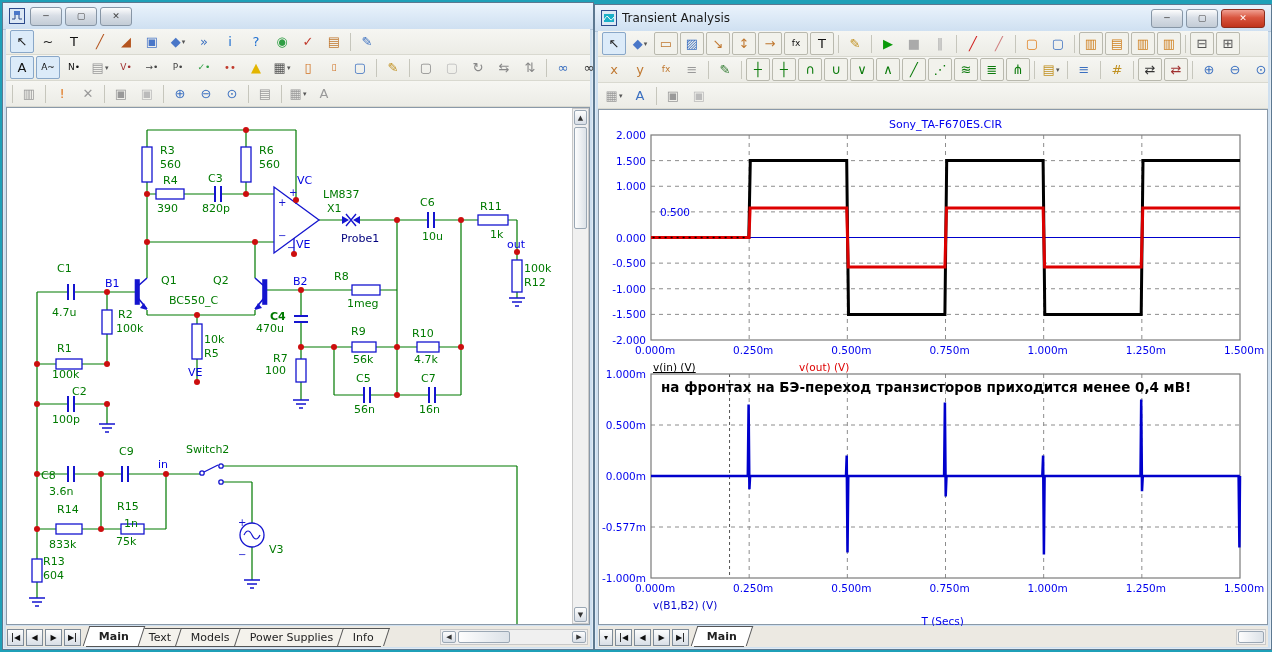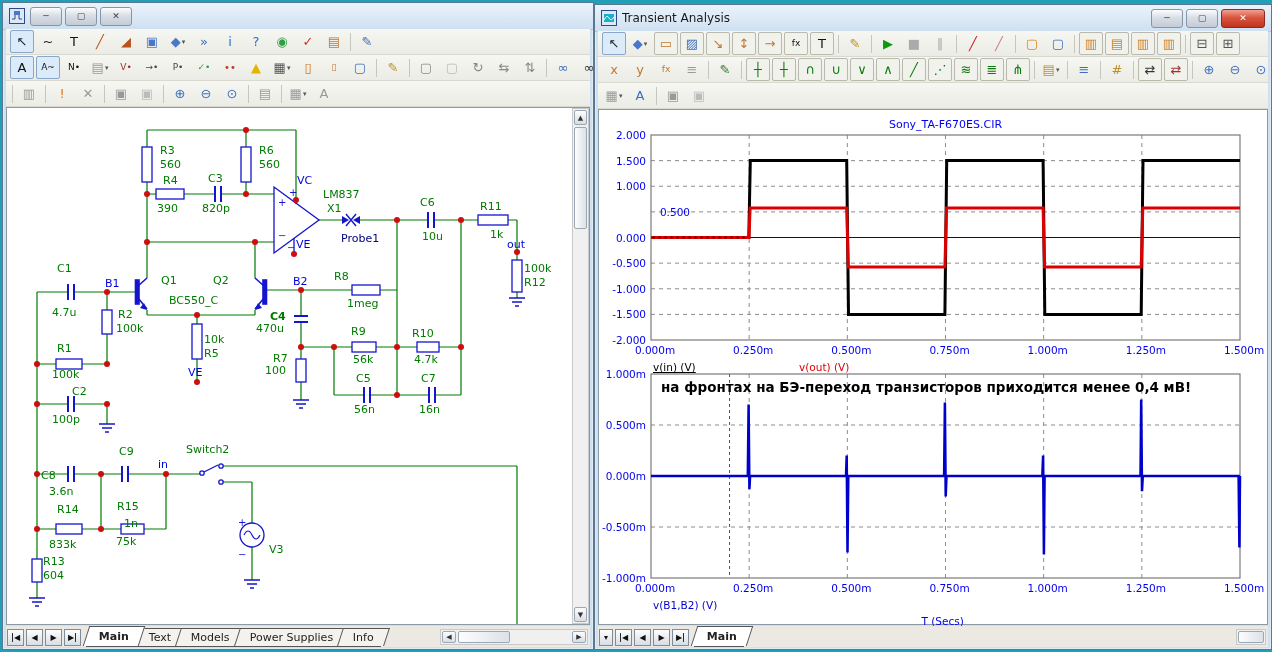--- a/index.html
+++ b/index.html
@@ -703,21 +703,21 @@
         <div class="ptick xtick" style="left: 52px; top: 472px; transform: translateX(-40%);">0.000m</div>
         <div class="ptick xtick" style="left: 150.167px; top: 472px; transform: translateX(-40%);">0.250m</div>
         <div class="ptick xtick" style="left: 248.333px; top: 472px; transform: translateX(-40%);">0.500m</div>
         <div class="ptick xtick" style="left: 346.5px; top: 472px; transform: translateX(-40%);">0.750m</div>
         <div class="ptick xtick" style="left: 444.667px; top: 472px; transform: translateX(-40%);">1.000m</div>
         <div class="ptick xtick" style="left: 542.833px; top: 472px; transform: translateX(-40%);">1.250m</div>
         <div class="ptick xtick" style="left: 641px; top: 472px; transform: translateX(-40%);">1.500m</div>
         <div class="ptick ytick" style="left: 0px; top: 258px; width: 47px; text-align: right;">1.000m</div>
         <div class="ptick ytick" style="left: 0px; top: 309px; width: 47px; text-align: right;">0.500m</div>
         <div class="ptick ytick" style="left: 0px; top: 360px; width: 47px; text-align: right;">0.000m</div>
-        <div class="ptick ytick" style="left: 0px; top: 411px; width: 47px; text-align: right;">-0.500m</div>
+        <div class="ptick ytick" style="left: 0px; top: 411px; width: 47px; text-align: right;">-0.577m</div>
         <div class="ptick ytick" style="left: 0px; top: 462px; width: 47px; text-align: right;">-1.000m</div>
         <div class="ann" style="left: 62px; top: 269px;">на фронтах на БЭ-переход транзисторов приходится менее 0,4 мВ!</div>
         <div class="leg" style="left: 54px; top: 489px; color: rgb(0, 0, 204);">v(B1,B2) (V)</div>
         <div class="ptick" style="left: 322.5px; top: 505px;">T (Secs)</div>
       </div>
   </div>
 
   <div class="tabbar">
     <span class="tabnav" style="width:14px;">▾</span>
     <span class="tabnav">|◀</span>

